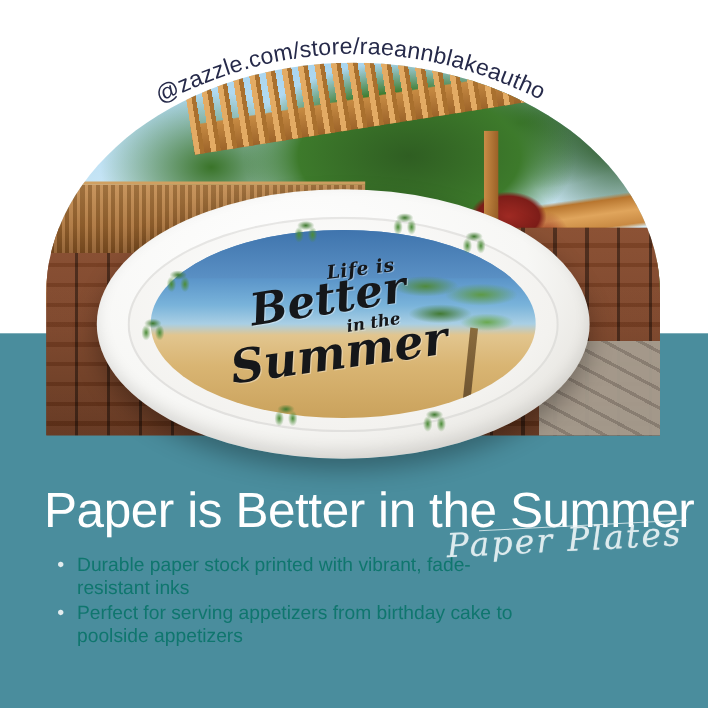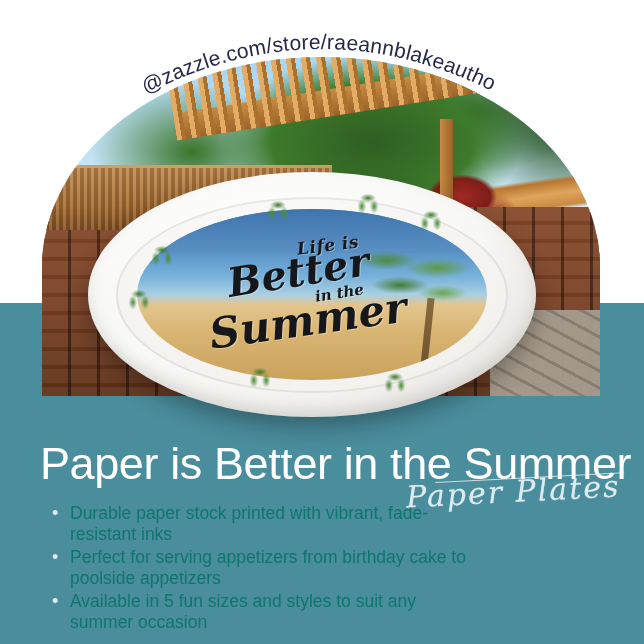--- a/index.html
+++ b/index.html
@@ -249,16 +249,15 @@
       <textPath href="#urlArc" startOffset="50%" text-anchor="middle">@zazzle.com/store/raeannblakeauthor</textPath>
     </text>
   </svg>
 
   <div class="title">Paper is Better in the Summer</div>
   <div class="subtitle">Paper Plates</div>
 
   <ul class="bullets">
     <li>Durable paper stock printed with vibrant, fade-resistant inks</li>
     <li>Perfect for serving appetizers from birthday cake to poolside appetizers</li>
-    <li>Available in 5 fun sizes and styles to suit any summer occasion</li>
   </ul>
 
 </div>
 
 </body></html>

